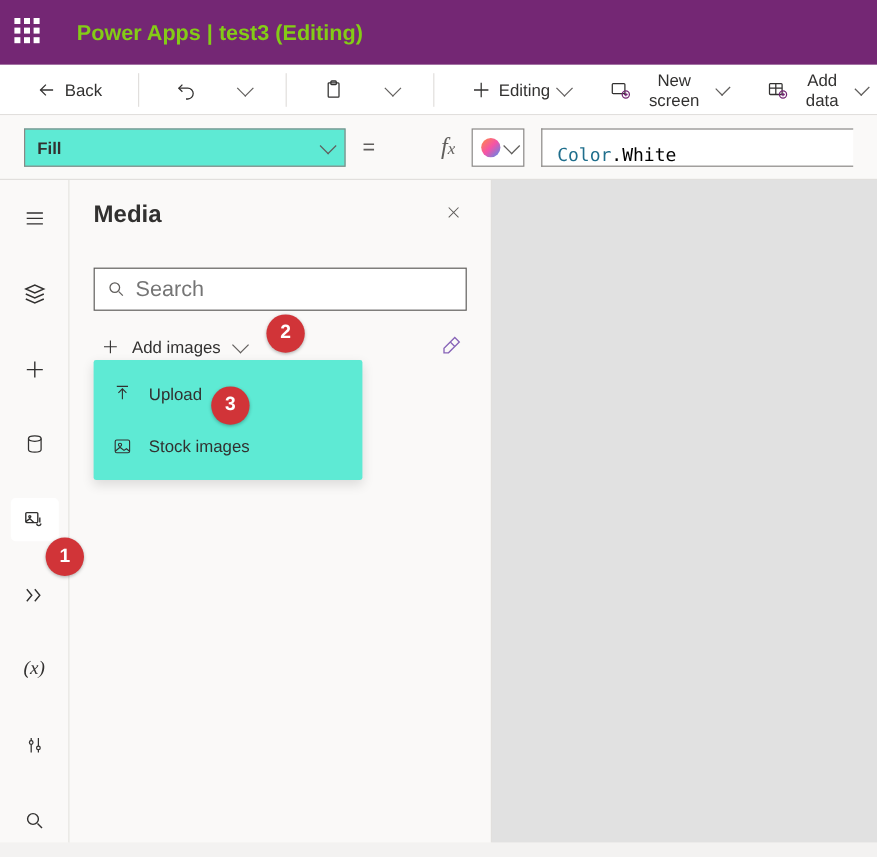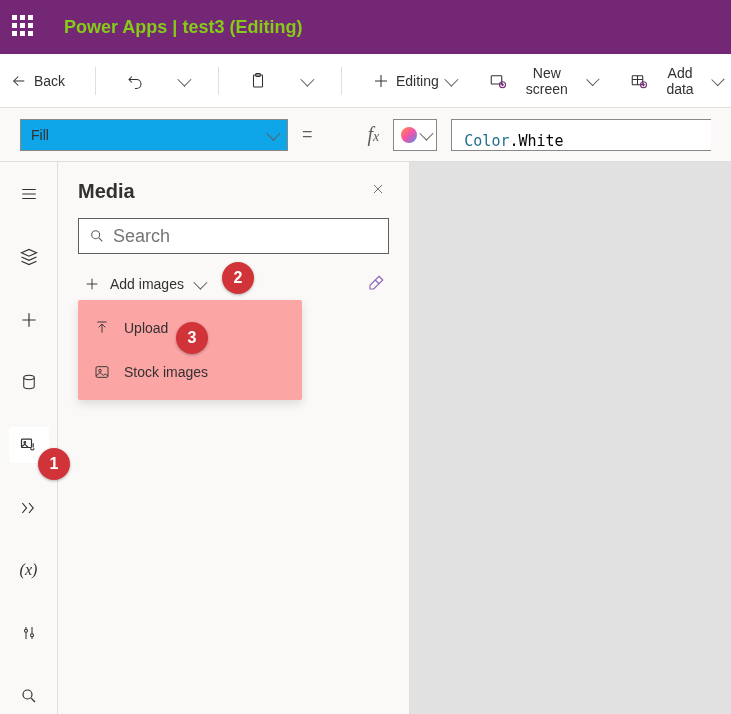--- a/index.html
+++ b/index.html
@@ -5,57 +5,57 @@
   * { box-sizing: border-box; margin: 0; padding: 0; }
   body { font-family: "Segoe UI", -apple-system, sans-serif; font-size: 14px; color: #323130; background: #f3f2f1; width: 731px; height: 714px; overflow: hidden; position: relative; }
 
   
   .header { background: #742774; height: 54px; display: flex; align-items: center; padding-left: 12px; color: #84cc16; }
   .waffle { width: 24px; height: 24px; display: grid; grid-template-columns: repeat(3,5px); grid-template-rows: repeat(3,5px); gap: 3px; margin-right: 28px; cursor: pointer; }
   .waffle span { background: white; width: 5px; height: 5px; }
   .header-title { font-size: 18px; font-weight: 600; }
 
   
-  .cmdbar { background: #ffffff; height: 54px; border-bottom: 1px solid #e1dfdd; display: flex; align-items: center; gap: 14px; }
+  .cmdbar { background: #ffffff; height: 42px; border-bottom: 1px solid #e1dfdd; display: flex; align-items: center; padding-left: 20px; gap: 14px; }
   .cmd-btn { display: inline-flex; align-items: center; height: 36px; padding: 0 10px; background: none; border: none; cursor: pointer; color: #323130; font-size: 14px; gap: 6px; border-radius: 4px; }
   .divider { width: 1px; height: 28px; background: #e1dfdd; margin: 0 6px; }
   .chev-down { width: 10px; height: 10px; border-right: 1px solid #605e5c; border-bottom: 1px solid #605e5c; transform: rotate(45deg) translateY(-2px); }
 
   
   .formula-bar { background: #faf9f8; height: 54px; border-bottom: 1px solid #e1dfdd; display: flex; align-items: center; padding: 0 20px; gap: 14px; }
-  .prop-dd { width: 268px; height: 32px; border: 1px solid #8a8886; background: #0ea5e9; display: flex; align-items: center; justify-content: space-between; padding: 0 10px; cursor: pointer; }
+  .prop-dd { width: 268px; height: 32px; border: 1px solid #8a8886; background: #5eead4; display: flex; align-items: center; justify-content: space-between; padding: 0 10px; cursor: pointer; font-weight: bold; }
   .eq { font-size: 18px; color: #605e5c; }
   .fx { font-family: serif; font-style: italic; font-size: 20px; color: #605e5c; margin-left: 41px; }
   .copilot { width: 44px; height: 32px; border: 1px solid #8a8886; background: white; display: flex; align-items: center; justify-content: center; gap: 3px; cursor: pointer; }
   .copilot-logo { width: 16px; height: 16px; background: linear-gradient(135deg,#ff8c42,#f553a8,#4b8ef0); border-radius: 50%; }
   .formula-input { flex: 1; height: 32px; border: 1px solid #8a8886; border-right: none; background: white; padding: 0 12px; font-family: "Consolas", monospace; font-size: 15px; display: flex; align-items: flex-end; }
   .tok-type { color: #1f6e8c; }
   .tok-val { color: #000; }
 
   
   .main { display: flex; height: calc(714px - 54px - 54px - 54px); }
 
   
   .rail { width: 58px; background: #faf9f8; border-right: 1px solid #e1dfdd; display: flex; flex-direction: column; align-items: center; padding-top: 14px; gap: 26px; position: relative; }
   .rail-btn { width: 40px; height: 40px; display: flex; align-items: center; justify-content: center; cursor: pointer; border: none; background: none; color: #323130; border-radius: 4px; }
   .rail-btn.active { background: #ffffff; }
 
   
   .panel { width: 352px; background: #faf9f8; border-right: 1px solid #e1dfdd; padding: 16px 20px; position: relative; }
-  .panel-head { display: flex; align-items: center; justify-content: space-between; margin-bottom: 14px; }
+  .panel-head { display: flex; align-items: center; justify-content: space-between; margin-bottom: 30px; }
   .panel-title { font-size: 20px; font-weight: 600; }
   .close-btn { background: none; border: none; cursor: pointer; color: #605e5c; font-size: 16px; padding: 4px; }
   .search-box { width: 100%; height: 36px; border: 1px solid #605e5c; background: white; display: flex; align-items: center; padding: 0 10px; gap: 8px; margin-bottom: 12px; }
   .search-box input { border: none; outline: none; flex: 1; font-size: 18px; color: #0369a1; background: transparent; }
   .panel-row { display: flex; align-items: center; justify-content: space-between; }
   .add-media-btn { display: inline-flex; align-items: center; gap: 10px; height: 36px; padding: 0 6px; background: none; border: none; cursor: pointer; font-size: 14px; color: #323130; }
   .eraser-btn { background: none; border: none; cursor: pointer; color: #8764b8; padding: 4px; }
 
   
-  .dropdown { position: absolute; left: 78px; top: 300px; width: 224px; background: #fca5a5; box-shadow: 0 4px 10px rgba(0,0,0,0.12); border-radius: 2px; padding: 6px 0; z-index: 10; }
+  .dropdown { position: absolute; left: 78px; top: 300px; width: 224px; background: #5eead4; box-shadow: 0 4px 10px rgba(0,0,0,0.12); border-radius: 2px; padding: 6px 0; z-index: 10; }
   .dd-item { display: flex; align-items: center; gap: 14px; height: 44px; padding: 0 16px; cursor: pointer; font-size: 14px; }
 
   
   .canvas { flex: 1; background: #e1e1e1; }
 
   
   .badge { position: absolute; width: 32px; height: 32px; border-radius: 50%; background: #d13438; color: white; font-weight: 700; font-size: 16px; display: flex; align-items: center; justify-content: center; z-index: 20; box-shadow: 0 1px 3px rgba(0,0,0,0.3); }
 
   .ic { display: inline-flex; align-items: center; justify-content: center; }
 </style>

